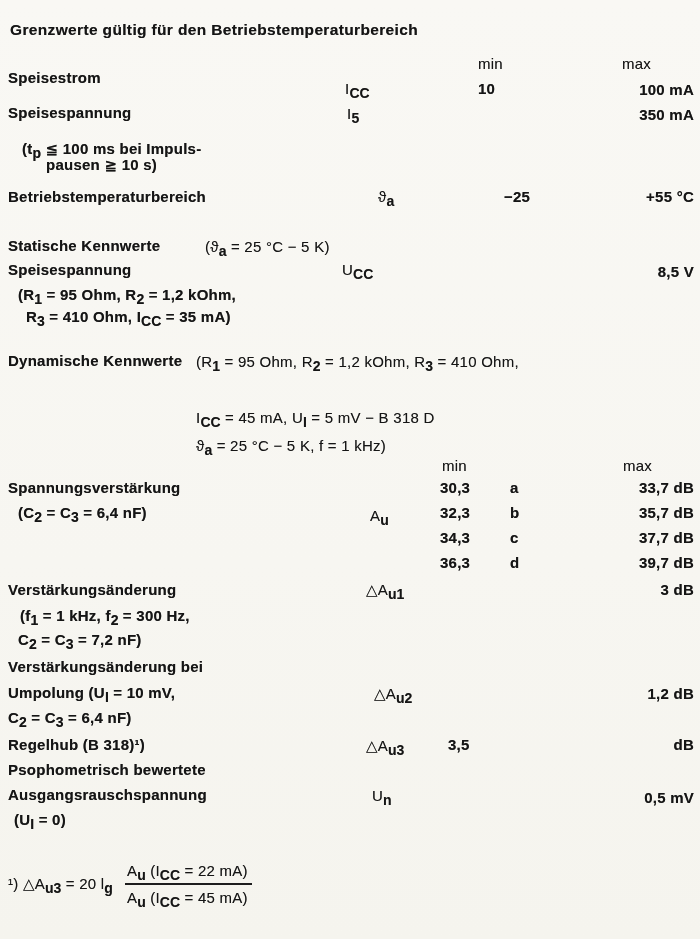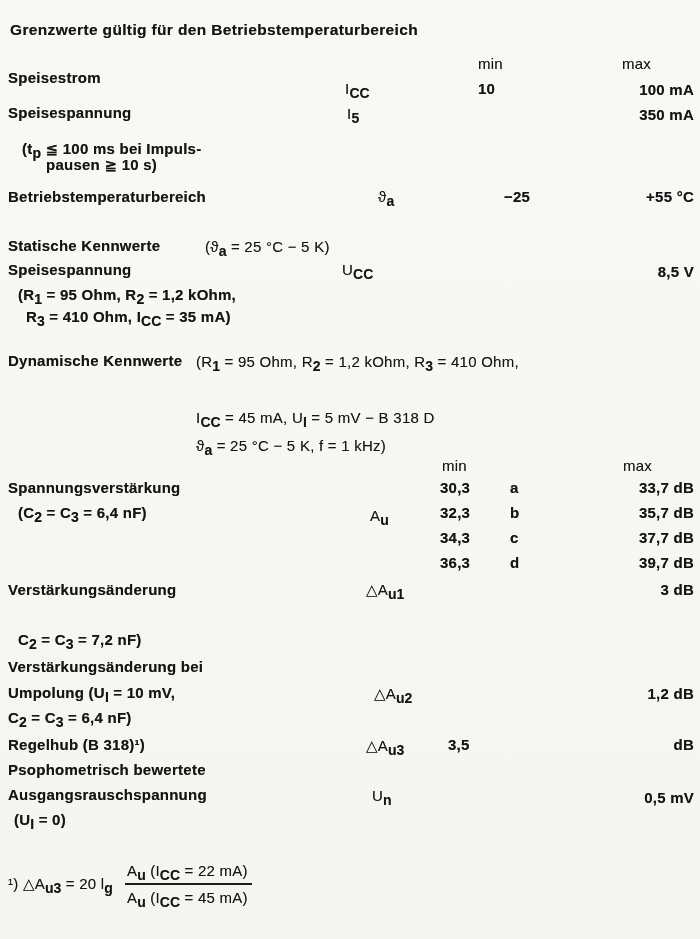--- a/index.html
+++ b/index.html
@@ -106,20 +106,21 @@
   <span class="t" style="left:510px; top:528px;">c</span>
   <span class="t max" style="top:528px;">37,7 dB</span>
 
   <span class="t" style="left:440px; top:553px;">36,3</span>
   <span class="t" style="left:510px; top:553px;">d</span>
   <span class="t max" style="top:553px;">39,7 dB</span>
 
   <span class="t" style="left:8px; top:580px;">Verstärkungsänderung</span>
   <span class="t w4" style="left:366px; top:580px;">△A<sub>u1</sub></span>
   <span class="t max" style="top:580px;">3 dB</span>
+  <span class="t" style="left:20px; top:606px;">(f<sub>1</sub> = 1 kHz, f<sub>2</sub> = 300 Hz,</span>
   <span class="t" style="left:18px; top:630px;">C<sub>2</sub> = C<sub>3</sub> = 7,2 nF)</span>
 
   <span class="t" style="left:8px; top:657px;">Verstärkungsänderung bei</span>
   <span class="t" style="left:8px; top:683px;">Umpolung (U<sub>I</sub> = 10 mV,</span>
   <span class="t w4" style="left:366px; top:684px;margin-left:8px;">△A<sub>u2</sub></span>
   <span class="t max" style="top:684px;">1,2 dB</span>
   <span class="t" style="left:8px; top:708px;">C<sub>2</sub> = C<sub>3</sub> = 6,4 nF)</span>
 
   <span class="t" style="left:8px; top:735px;">Regelhub (B 318)¹)</span>
   <span class="t w4" style="left:366px; top:736px;">△A<sub>u3</sub></span>

